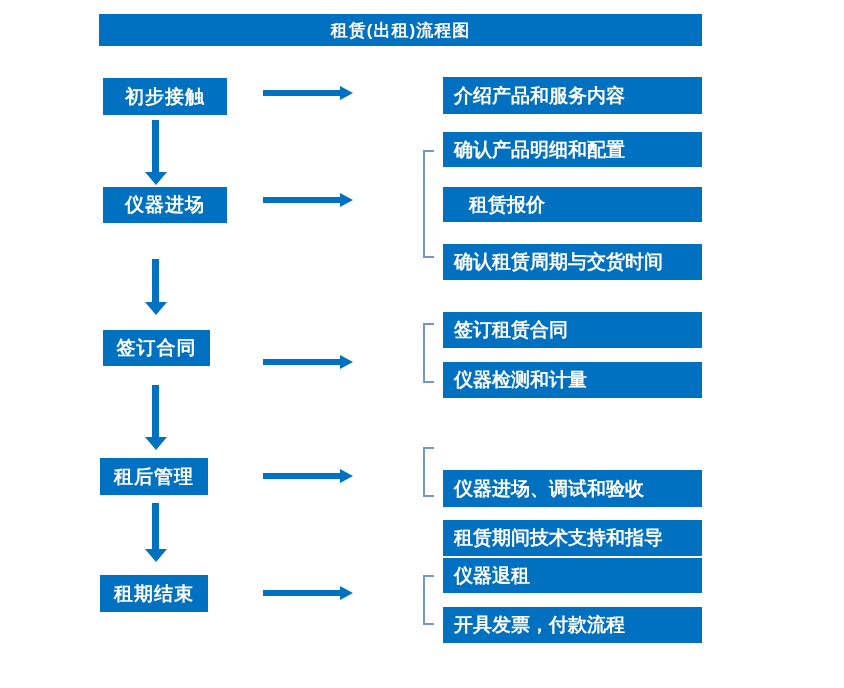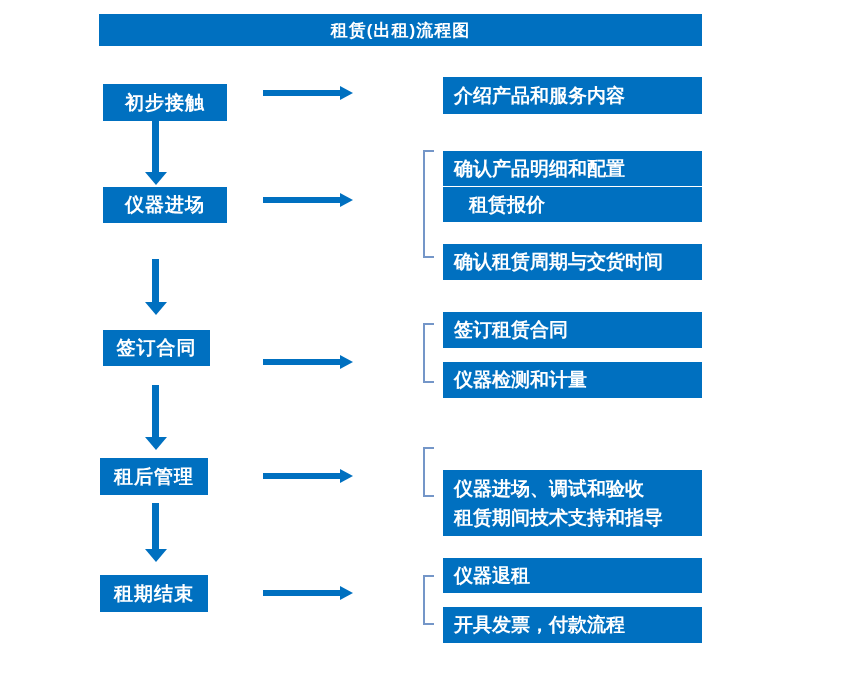--- a/index.html
+++ b/index.html
@@ -57,21 +57,21 @@
     border-bottom:2px solid var(--bracket);
   }
 </style>
 </head>
 <body>
 
 <div class="canvas">
 
   <div class="header">租赁(出租)流程图</div>
 
-  <div class="step" style="left:103px;top:84px;width:124px;height:37px;">初步接触</div>
+  <div class="step" style="left:103px;top:78px;width:124px;height:37px;">初步接触</div>
   <div class="step" style="left:103px;top:187px;width:124px;height:36px;">仪器进场</div>
   <div class="step" style="left:103px;top:330px;width:107px;height:36px;">签订合同</div>
   <div class="step" style="left:100px;top:458px;width:108px;height:37px;">租后管理</div>
   <div class="step" style="left:100px;top:575px;width:108px;height:37px;">租期结束</div>
 
   <div class="varrow" style="top:120px;height:65px;">
     <span class="shaft" style="height:52px;"></span>
     <span class="head"></span>
   </div>
   <div class="varrow" style="top:259px;height:56px;">
@@ -107,23 +107,23 @@
     <span class="shaft"></span>
       <span class="head"></span>
   </div>
 
   <div class="bracket" style="top:150px;height:108px;"></div>
   <div class="bracket" style="top:323px;height:60px;"></div>
   <div class="bracket" style="top:447px;height:50px;"></div>
   <div class="bracket" style="top:575px;height:50px;"></div>
 
   <div class="detail" style="top:77px;height:37px;">介绍产品和服务内容</div>
-  <div class="detail" style="top:151px;height:35px;">确认产品明细和配置</div>
+  <div class="detail" style="top:132px;height:35px;">确认产品明细和配置</div>
   <div class="detail" style="top:187px;height:35px;padding-left:26px;">租赁报价</div>
   <div class="detail" style="top:244px;height:36px;">确认租赁周期与交货时间</div>
   <div class="detail" style="top:312px;height:36px;">签订租赁合同</div>
   <div class="detail" style="top:362px;height:36px;">仪器检测和计量</div>
   <div class="detail" style="top:423px;height:37px;margin-top:47px;">仪器进场、调试和验收</div>
-  <div class="detail" style="top:500px;height:36px;">租赁期间技术支持和指导</div>
+  <div class="detail" style="top:520px;height:36px;">租赁期间技术支持和指导</div>
   <div class="detail" style="top:558px;height:35px;">仪器退租</div>
   <div class="detail" style="top:607px;height:36px;">开具发票，付款流程</div>
 
 </div>
 
 </body></html>

